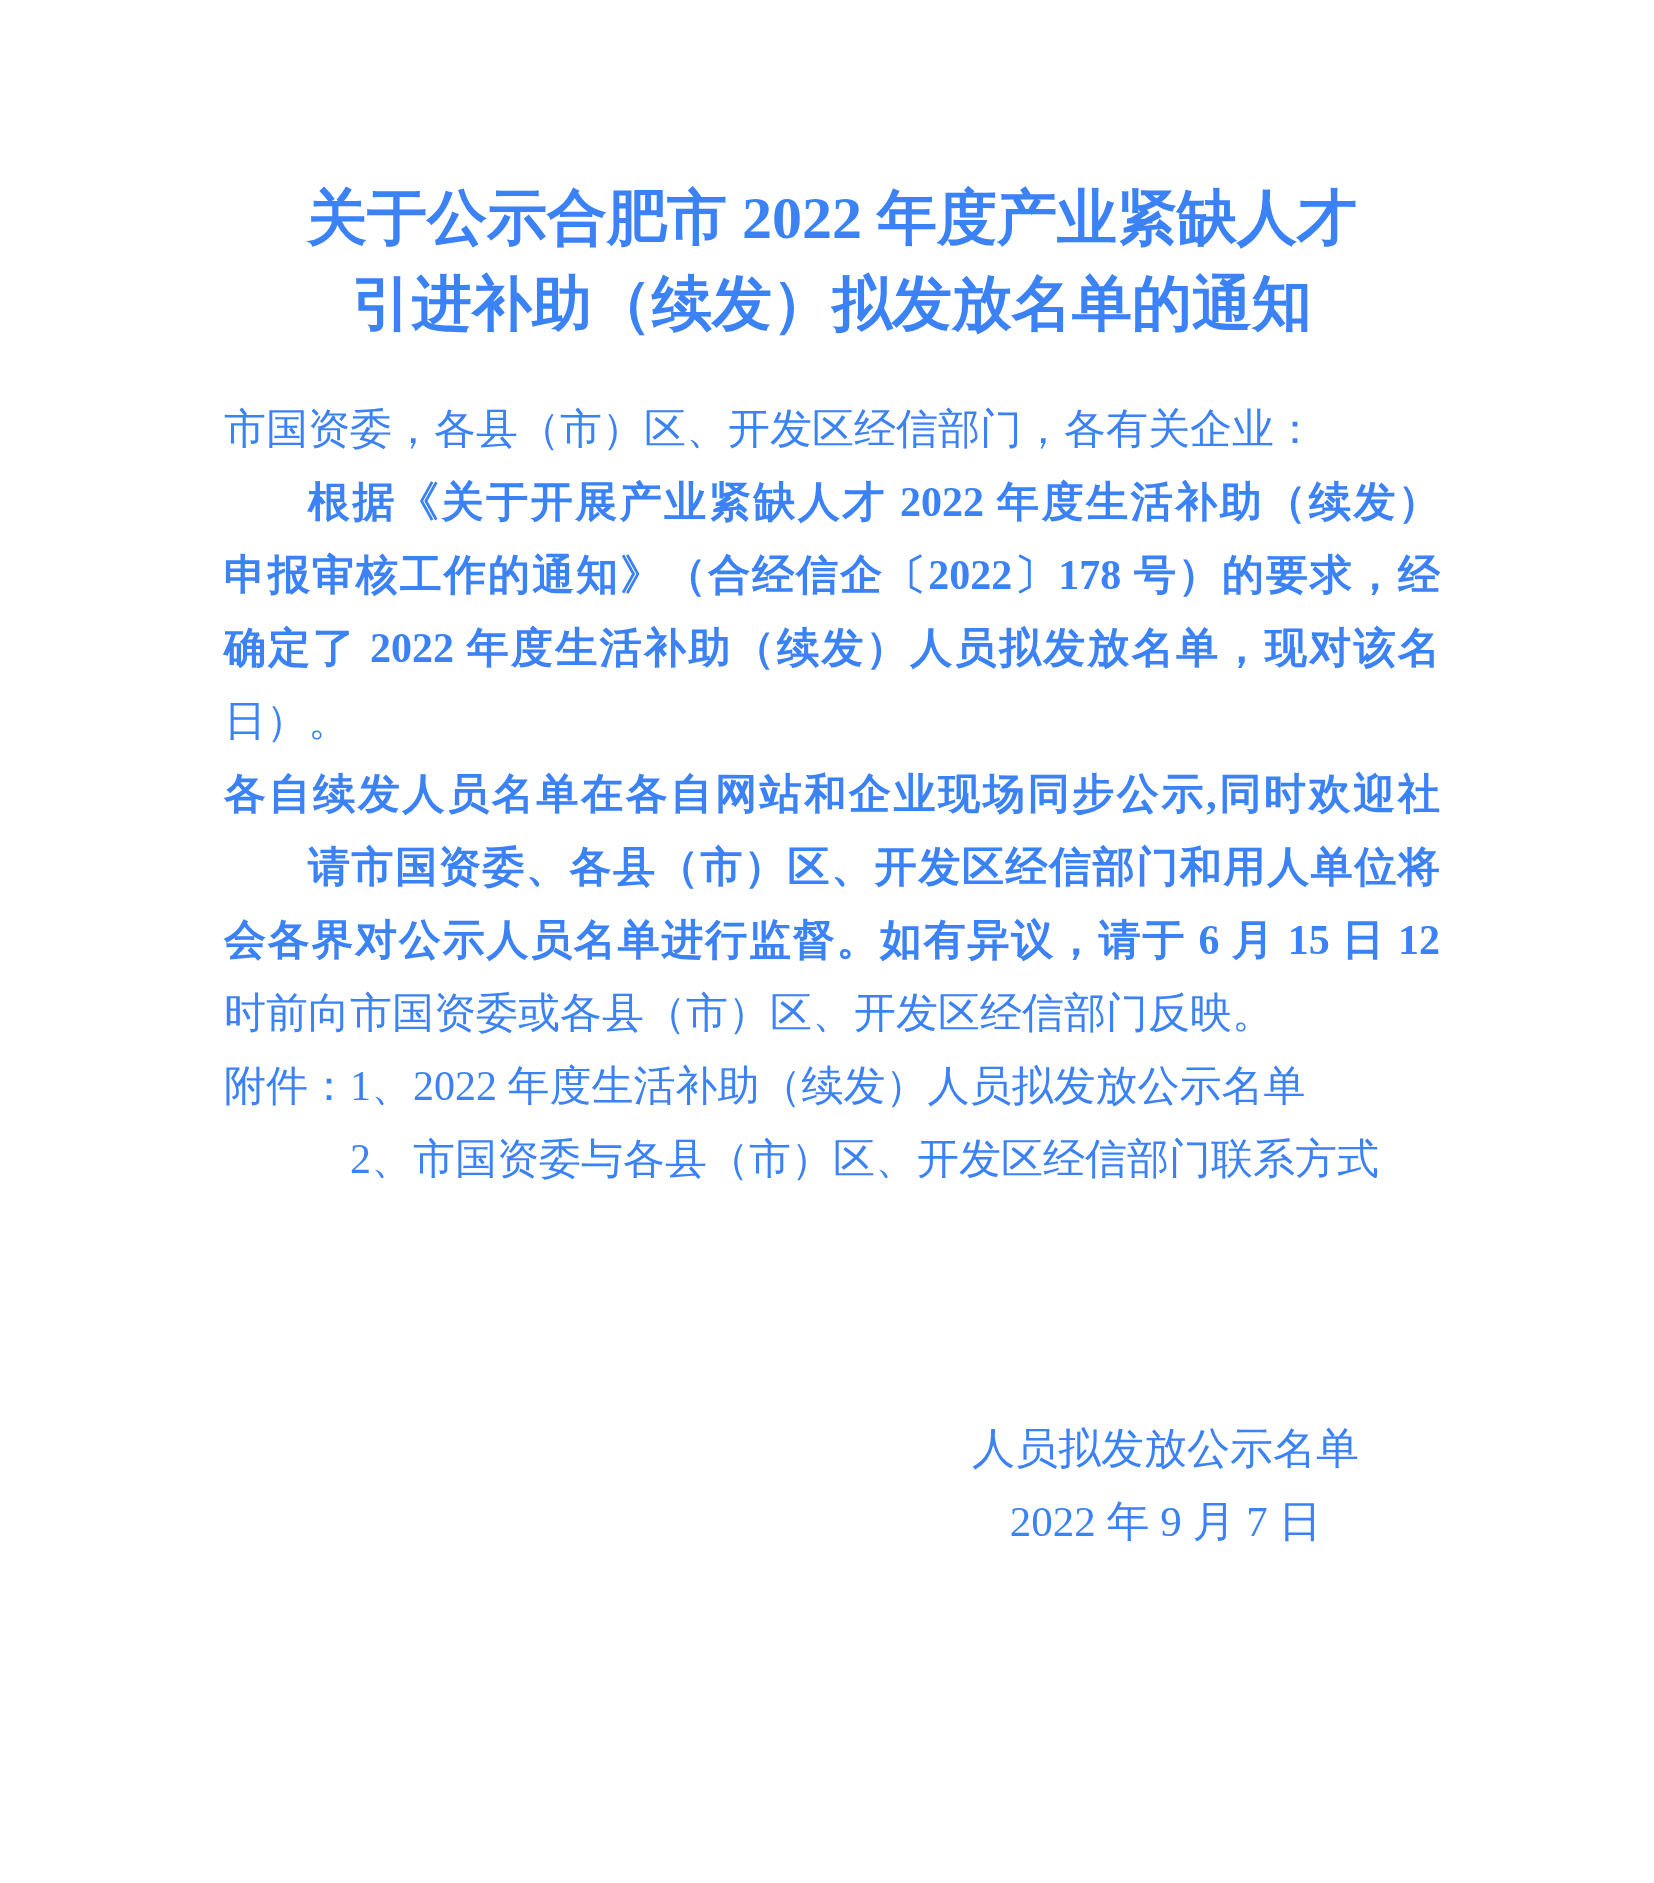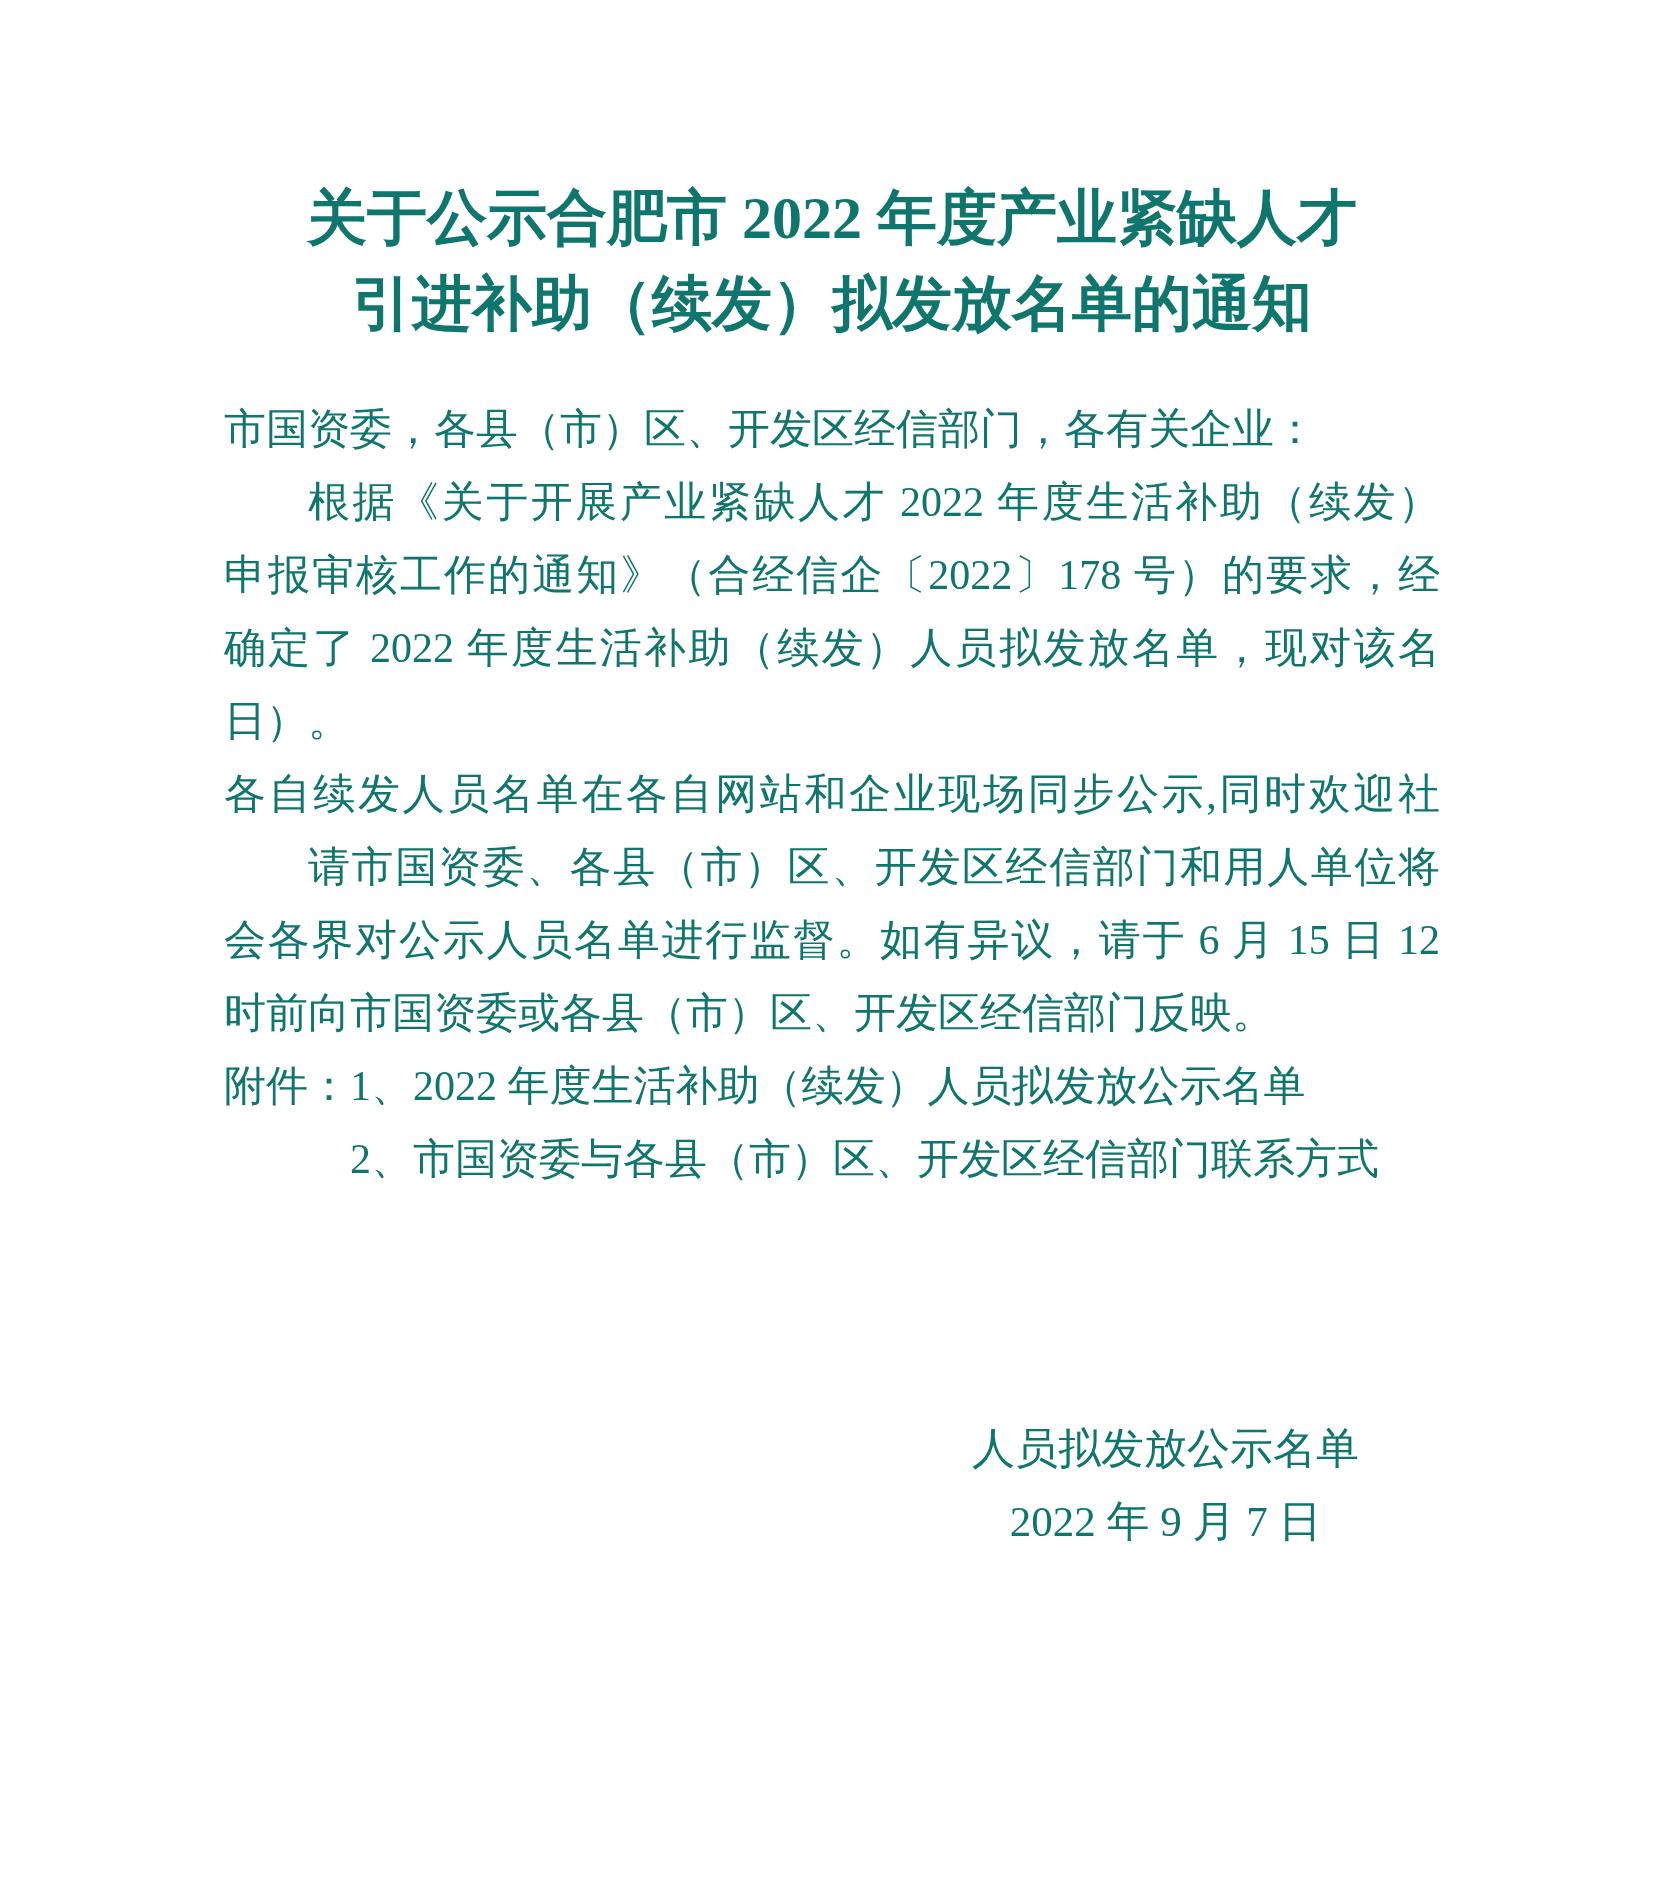--- a/index.html
+++ b/index.html
@@ -5,21 +5,21 @@
   html, body {
     margin: 0;
     padding: 0;
     background: #ffffff;
   }
   .page {
     position: relative;
     width: 1654px;
     height: 1883px;
     background: #ffffff;
-    color: #0f766e;
+    color: #3b82f6;
     font-family: "Liberation Serif", "DejaVu Serif", serif;
     overflow: hidden;
     box-sizing: border-box;
   }
   .content {
     padding: 175px 214px 0 224px;
   }
   .title {
     font-size: 60px;
     line-height: 86px;
@@ -30,20 +30,21 @@
     margin-top: 46px;
     font-size: 42px;
     line-height: 73px;
   }
   .line {
     min-height: 73px;
   }
   .j {
     text-align: justify;
     text-align-last: justify;
+    font-weight: bold;
   }
   .left {
     text-align: left;
     text-align-last: left;
   }
   .ind2 { text-indent: 2em; }
   .ind3 { text-indent: 3em; }
   .signature {
     margin-top: 216px;
     margin-left: auto;

